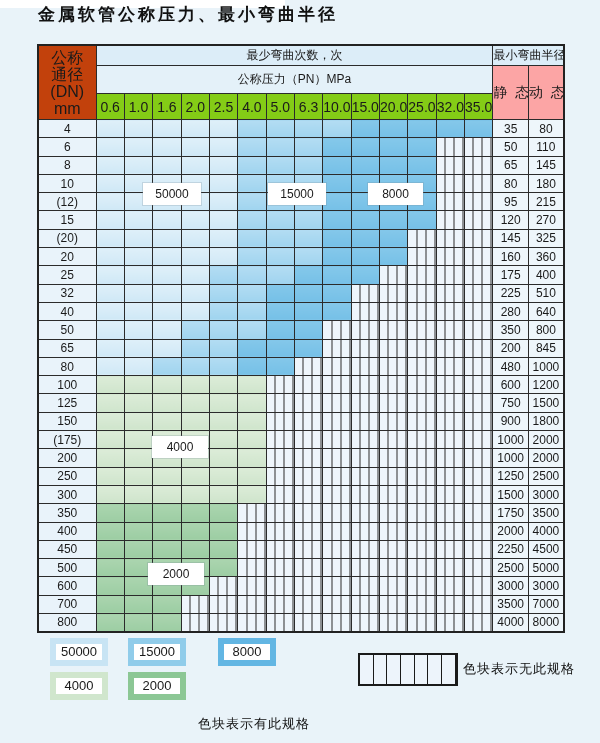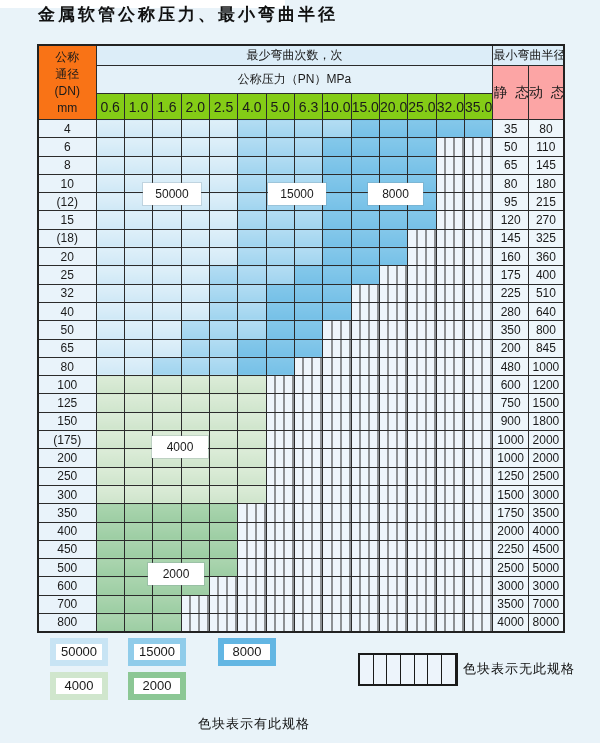--- a/index.html
+++ b/index.html
@@ -27,21 +27,21 @@
     border:2px solid #222;
   }
   table.spec th, table.spec td{
     border:1px solid #2b2b2b;
     padding:0;margin:0;
     text-align:center;vertical-align:middle;
     font-weight:normal;
     overflow:hidden;white-space:nowrap;
   }
   
-  th.dnhead{background:#f97316;font-size:12px;line-height:17px;}
+  th.dnhead{background:#c2410c;font-size:16px;line-height:17px;}
   th.hdr1{background:#dcedf8;font-size:12px;height:19px;}
   th.hdr2{background:#e4f1f9;font-size:12px;height:27px;}
   th.sdhead{background:#fca5a5;font-size:14px;letter-spacing:2px;}
   th.pcol{background:#84cc16;font-size:14px;height:25px;}
   
   tbody tr{height:18.3px;}
   td.dncell{background:#e9f3fa;font-size:12px;}
   td.sdcell{background:#eef6fb;font-size:12px;}
   td.b1{background:linear-gradient(180deg,#dff0f9,#cfe8f6);}
   td.b2{background:linear-gradient(180deg,#b3ddf3,#a0d4ef);}
@@ -244,21 +244,21 @@
           <td class="b3"></td>
           <td class="b3"></td>
           <td class="b3"></td>
           <td class="b3"></td>
           <td class="hatch"></td>
           <td class="hatch"></td>
           <td class="sdcell">120</td>
           <td class="sdcell">270</td>
         </tr>
         <tr>
-          <td class="dncell">(18)</td>
+          <td class="dncell">(20)</td>
           <td class="b1"></td>
           <td class="b1"></td>
           <td class="b1"></td>
           <td class="b1"></td>
           <td class="b1"></td>
           <td class="b2"></td>
           <td class="b2"></td>
           <td class="b2"></td>
           <td class="b3"></td>
           <td class="b3"></td>

